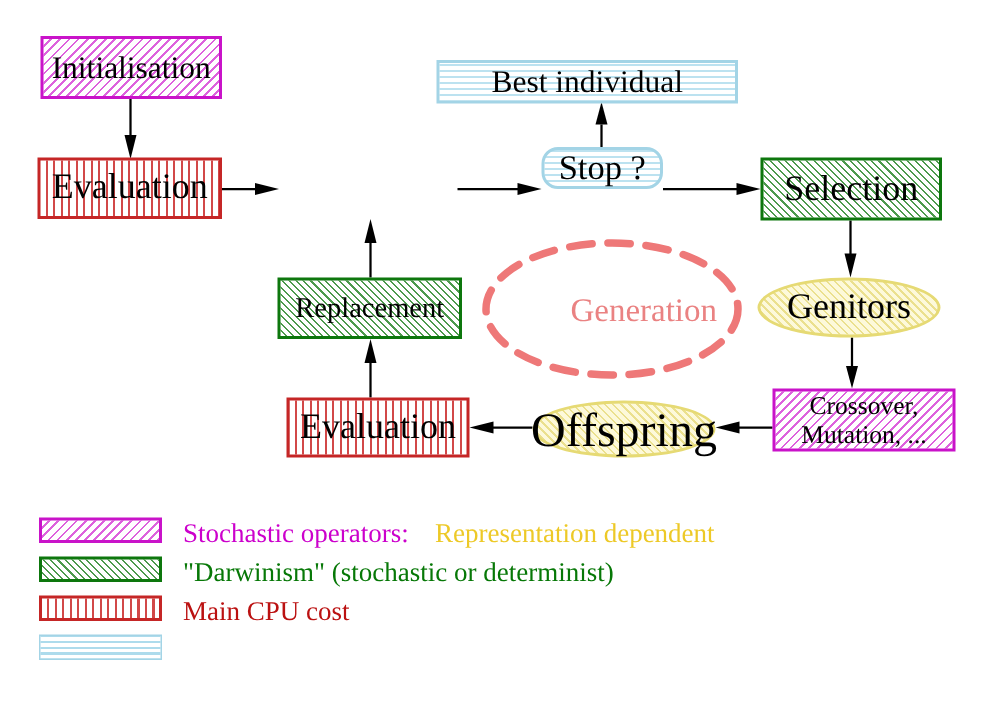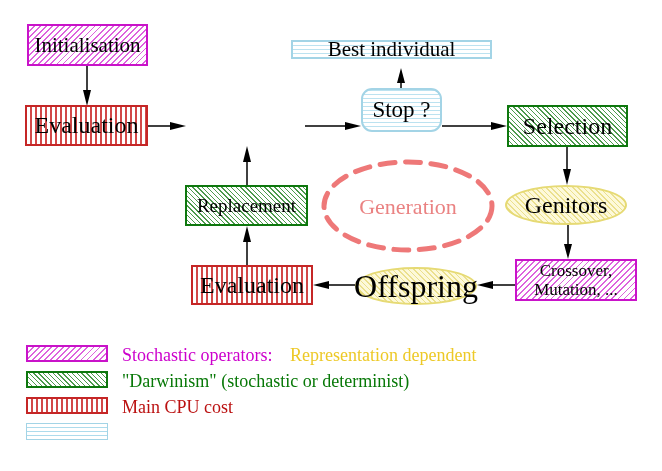--- a/index.html
+++ b/index.html
@@ -42,33 +42,33 @@
   .hatch-yellow {
     border: 2px solid #e6da74;
     background: repeating-linear-gradient(45deg, #fdf9da 0px, #fdf9da 2.6px, #ebe08e 2.6px, #ebe08e 3.8px);
   }
   .ellipse { border-radius: 50%; }
 
   
   #initialisation   { left: 27px;  top: 24px;  width: 121px; height: 42px; font-size: 21px; }
   #evaluation-top   { left: 25px;  top: 105px; width: 123px; height: 41px; font-size: 24px; }
   #parents          { left: 185px; top: 107px; width: 120px; height: 38px; font-size: 24px; }
-  #best-individual  { left: 291px; top: 40px;  width: 201px; height: 19px; font-size: 21px; }
-  #stop             { left: 361px; top: 88px; width: 81px;  height: 44px; font-size: 23px; border-radius: 11px; }
+  #best-individual  { left: 291px; top: 40px;  width: 201px; height: 29px; font-size: 21px; }
+  #stop             { left: 361px; top: 98px; width: 81px;  height: 28px; font-size: 23px; border-radius: 11px; }
   #selection        { left: 507px; top: 105px; width: 121px; height: 42px; font-size: 24px; }
   #genitors         { left: 505px; top: 185px; width: 122px; height: 40px; font-size: 24px; }
   #crossover        { left: 515px; top: 259px; width: 122px; height: 42px; font-size: 17px; line-height: 1.12; flex-direction: column; }
   #offspring        { left: 355px; top: 267px; width: 122px; height: 38px; font-size: 32px; }
   #evaluation-bottom{ left: 191px; top: 265px; width: 122px; height: 40px; font-size: 24px; }
   #replacement      { left: 185px; top: 185px; width: 123px; height: 41px; font-size: 19px; }
 
   #generation-label {
     position: absolute;
     left: 338px; top: 194px; width: 140px;
-    text-align: center;
+    text-align: right;
     font-size: 22px;
     color: #ea8282;
   }
 
   #arrow-layer {
     position: absolute;
     left: 0; top: 0;
     width: 662px; height: 471px;
     pointer-events: none;
   }

